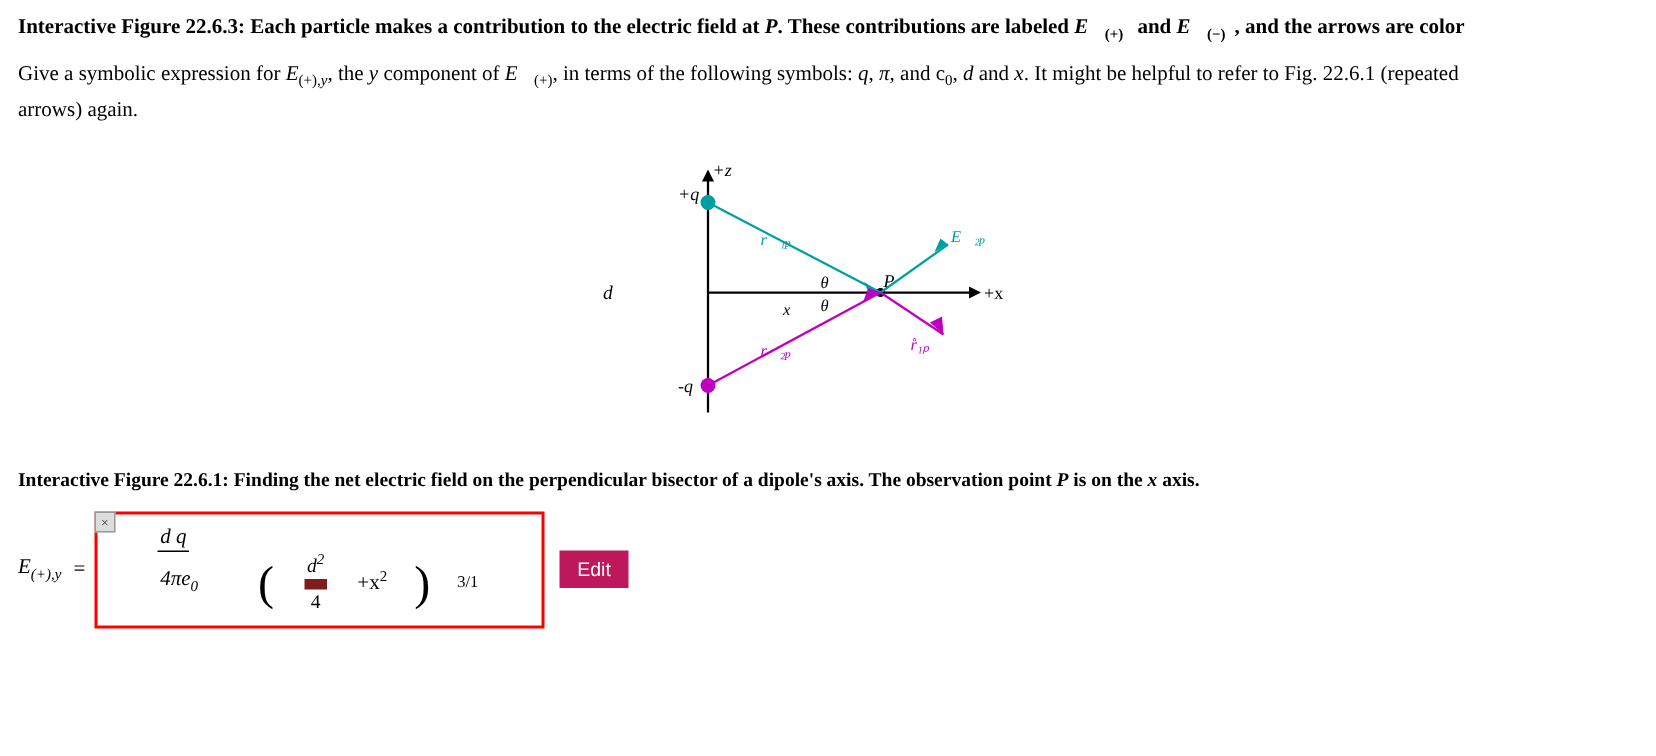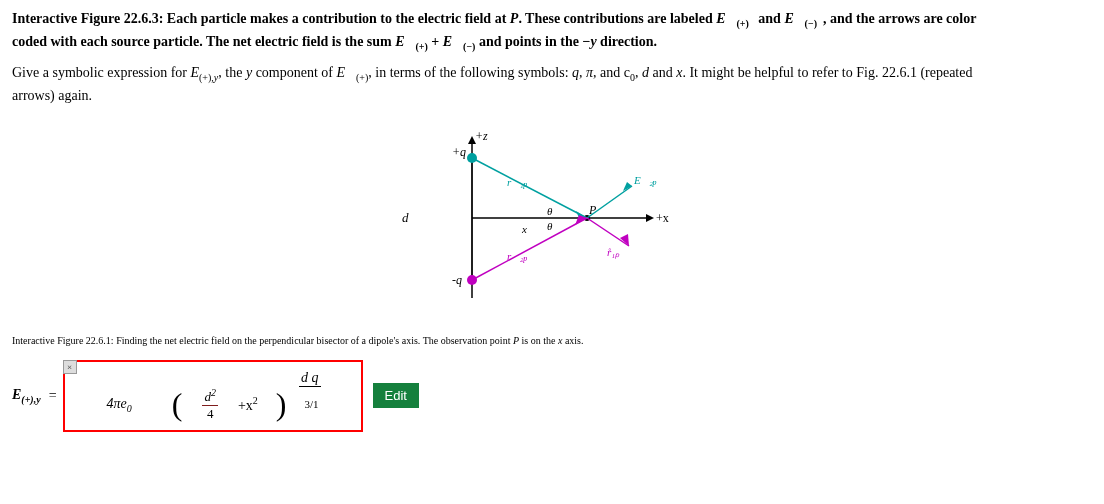--- a/index.html
+++ b/index.html
@@ -29,22 +29,22 @@
     .figure-area {
       position: relative;
       width: 320px;
       height: 200px;
     }
     svg.diagram {
       width: 320px;
       height: 200px;
     }
     .figure-caption {
-      font-weight: normal;
-      font-size: 10px;
+      font-weight: bold;
+      font-size: 13px;
       margin-bottom: 12px;
       line-height: 1.4;
       margin-top: 16px;
     }
     .answer-section {
       display: flex;
       align-items: center;
       margin-top: 8px;
     }
     .answer-label {
@@ -79,41 +79,41 @@
     }
     .formula {
       display: flex;
       align-items: center;
       justify-content: center;
       font-size: 15px;
     }
     .fraction {
       display: inline-flex;
       flex-direction: column;
-      align-items: flex-end;
+      align-items: flex-start;
       vertical-align: middle;
       margin: 0 2px;
     }
     .frac-num {
       border-bottom: 1px solid #000;
       padding: 0 2px;
       font-size: 14px;
     }
     .frac-den {
       padding: 0 2px;
       font-size: 14px;
       gap: 18px;
     }
     .big-paren {
       font-size: 32px;
       line-height: 1;
       vertical-align: middle;
     }
     .edit-btn {
-      background: #15803d;
+      background: #be185d;
       color: white;
       border: none;
       padding: 5px 12px;
       cursor: pointer;
       font-size: 13px;
       margin-left: 10px;
       font-family: Arial, sans-serif;
     }
     sup { font-size: 10px; }
     sub { font-size: 10px; }
@@ -122,23 +122,20 @@
 </head>
 <body>
 
 <div class="header-text">
   <span>
     <span class="bold">Interactive Figure 22.6.3: Each particle makes a contribution to the electric field at <span class="italic">P</span>. These contributions are labeled 
     <span style="display:inline-block;position:relative;padding-right:6px;"><span style="font-style:italic;">E⃗</span><sub>(+)</sub></span> and 
     <span style="display:inline-block;position:relative;padding-right:6px;"><span style="font-style:italic;">E⃗</span><sub>(−)</sub></span>, and the arrows are color</span>
   </span>
   <br>
-  <span>
-    <span class="bold">coded with each source particle. The net electric field is the sum <span style="font-style:italic;">E⃗</span><sub>(+)</sub> + <span style="font-style:italic;">E⃗</span><sub>(−)</sub> and points in the −<span style="font-style:italic;">y</span> direction.</span>
-  </span>
 </div>
 
 <div class="give-text">
   <span>Give a symbolic expression for <span style="font-style:italic;">E</span><sub>(+),<span style="font-style:italic;">y</span></sub>, the <span style="font-style:italic;">y</span> component of <span style="font-style:italic;">E⃗</span><sub>(+)</sub>, in terms of the following symbols: <span style="font-style:italic;">q</span>, <span style="font-style:italic;">π</span>, and c<sub>0</sub>, <span style="font-style:italic;">d</span> and <span style="font-style:italic;">x</span>. It might be helpful to refer to Fig. 22.6.1 (repeated</span>
   <br>
   <span>arrows) again.</span>
 </div>
 
 <div class="figure-container">
   <div class="figure-area">
@@ -189,37 +186,37 @@
       <text x="155" y="112" font-size="11" font-style="italic">θ</text>
     </svg>
   </div>
 </div>
 
 <div class="figure-caption">
   Interactive Figure 22.6.1: Finding the net electric field on the perpendicular bisector of a dipole's axis. The observation point <span style="font-style:italic;">P</span> is on the <span style="font-style:italic;">x</span> axis.
 </div>
 
 <div class="answer-section">
-  <span class="answer-label" style="font-style:italic;font-weight:bold;">E<sub>(+),y</sub></span>
+  <span class="answer-label" style="font-style:italic;">E<sub>(+),y</sub></span>
   <span class="answer-equals">=</span>
 
   <div class="answer-box">
     <div class="close-btn">×</div>
 
     <div class="formula">
       <div class="fraction">
         <div class="frac-num">
           <span style="font-style:italic;">d q</span>
         </div>
         <div class="frac-den" style="display:flex;align-items:center;">
           <span style="font-style:italic;">4πe<sub>0</sub></span>
           <span style="margin-left:4px;"></span>
           <span class="big-paren">(</span>
           <span style="display:inline-flex;flex-direction:column;align-items:center;vertical-align:middle;margin:0 2px;">
-            <span style="border-bottom:1px solid #7f1d1d;padding:0 2px;font-size:13px;font-style:italic;">d<sup>2</sup></span>
+            <span style="border-bottom:7px solid #7f1d1d;padding:0 2px;font-size:13px;font-style:italic;">d<sup>2</sup></span>
             <span style="padding:0 2px;font-size:13px;">4</span>
           </span>
           <span style="font-size:14px;">+x<sup>2</sup></span>
           <span class="big-paren">)</span>
           <sup style="font-size:11px;vertical-align:super;">3/1</sup>
         </div>
       </div>
     </div>
   </div>
 

